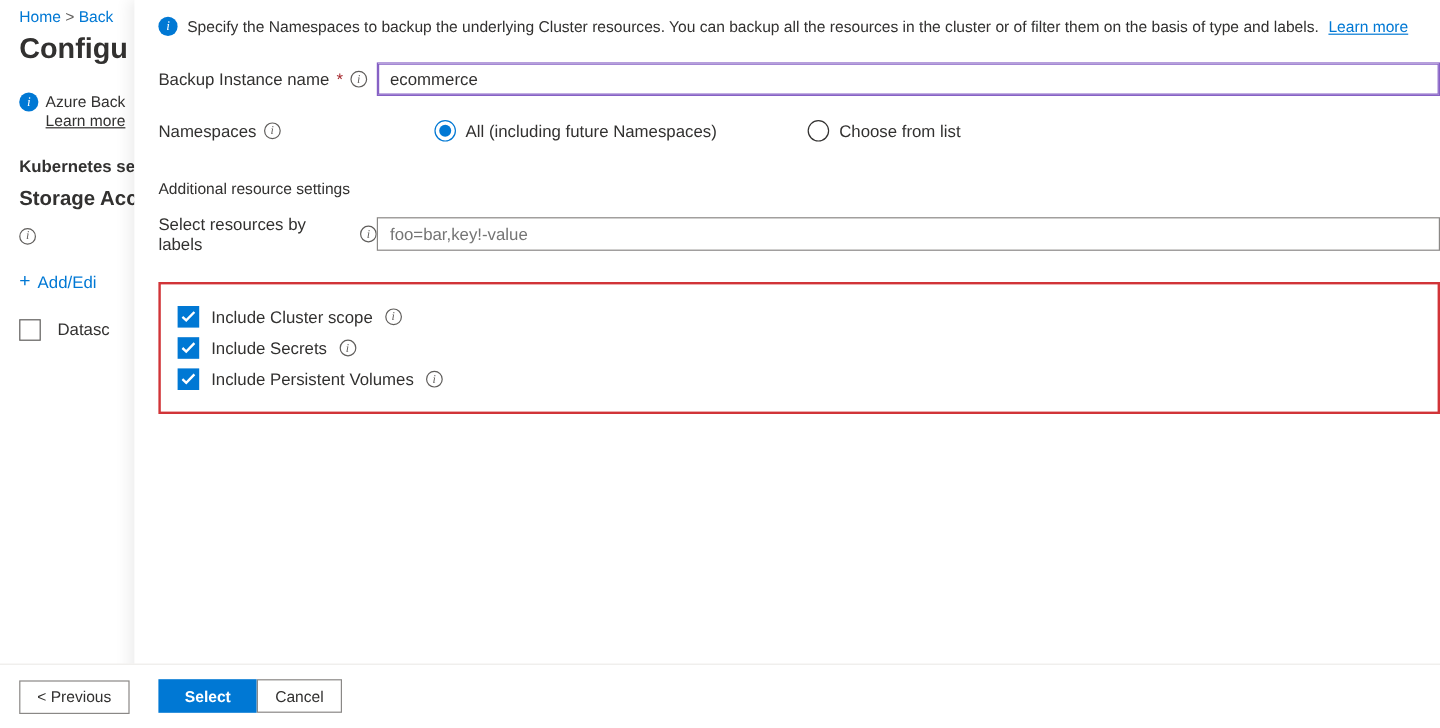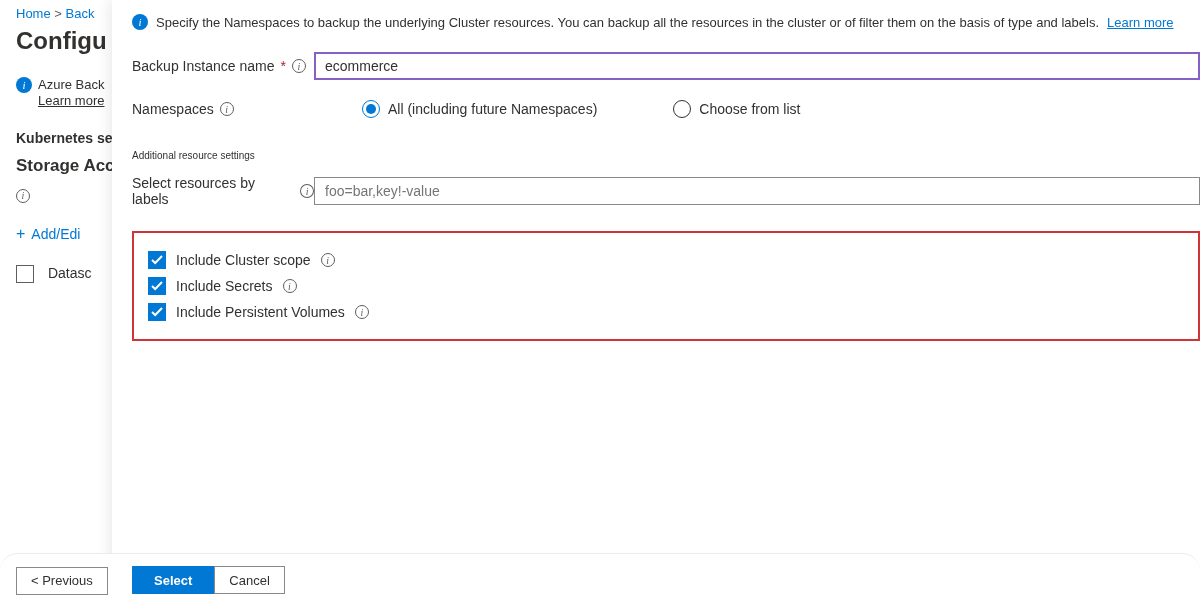--- a/index.html
+++ b/index.html
@@ -100,42 +100,41 @@
     .radio-group { display: flex; align-items: center; gap: 28px; }
     .radio-opt { display: flex; align-items: center; gap: 8px; font-size: 14px; padding-left: 48px; }
     .radio-outer {
       width: 18px; height: 18px; border-radius: 50%;
       display: inline-flex; align-items: center; justify-content: center;
     }
     .radio-outer.selected { border: 1px solid #0078d4; }
     .radio-outer.unselected { border: 1px solid #323130; }
     .radio-inner { width: 10px; height: 10px; border-radius: 50%; background: #0078d4; }
     .section-heading {
-      font-size: 10px; color: #323130; margin: 12px 0 14px 0;
+      font-size: 13px; color: #323130; margin: 12px 0 14px 0;
     }
     .other-box {
       border: 2px solid #d13438;
       display: inline-block;
       padding: 10px 18px 10px 14px;
       margin-top: 4px;
     }
     .chk-row { display: flex; align-items: center; gap: 10px; margin: 8px 0; }
     .chk {
       width: 18px; height: 18px; background: #0078d4;
       display: inline-flex; align-items: center; justify-content: center;
     }
     .chk svg { width: 12px; height: 12px; }
     .chk-label { font-size: 14px; color: #323130; }
 
     .footer {
       position: absolute; left: 0; bottom: 0; width: 1200px;
       height: 54px; border-top: 1px solid #edebe9;
       display: flex; align-items: center; padding-left: 16px; gap: 18px;
       background: #fff;
-      border-radius: 18px;
     }
     .btn-secondary {
       height: 28px; padding: 0 14px; border: 1px solid #8a8886;
       background: #fff; font-size: 13px; color: #323130; cursor: pointer;
     }
     .footer-right {
       position: absolute; left: 132px; bottom: 13px;
       display: flex; align-items: center; gap: 0;
     }
     .btn-primary {

